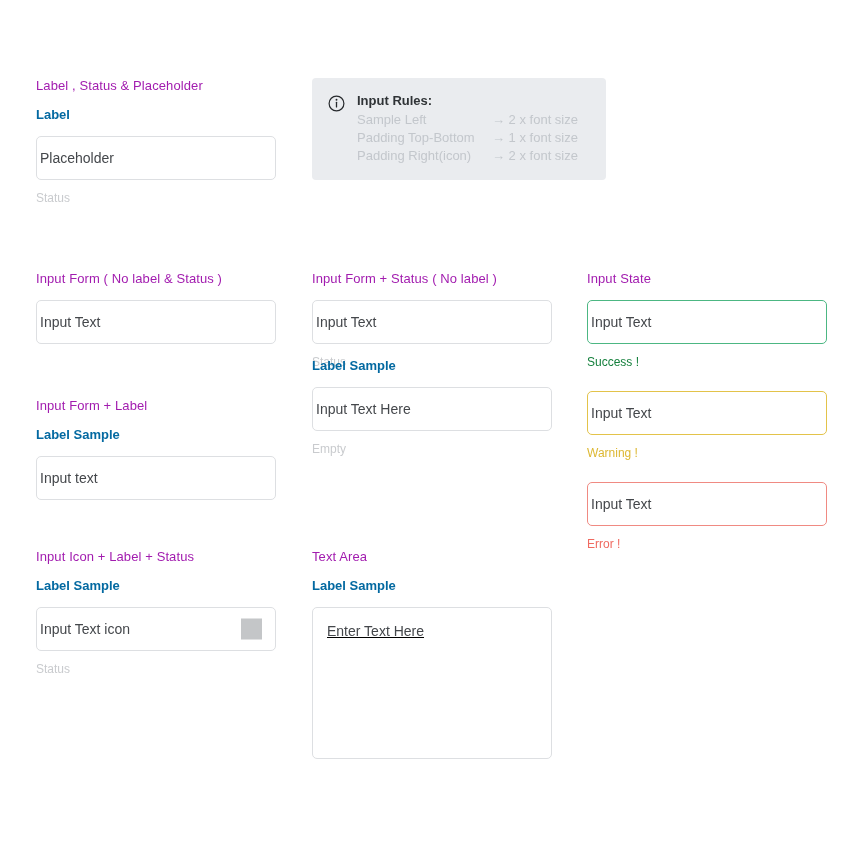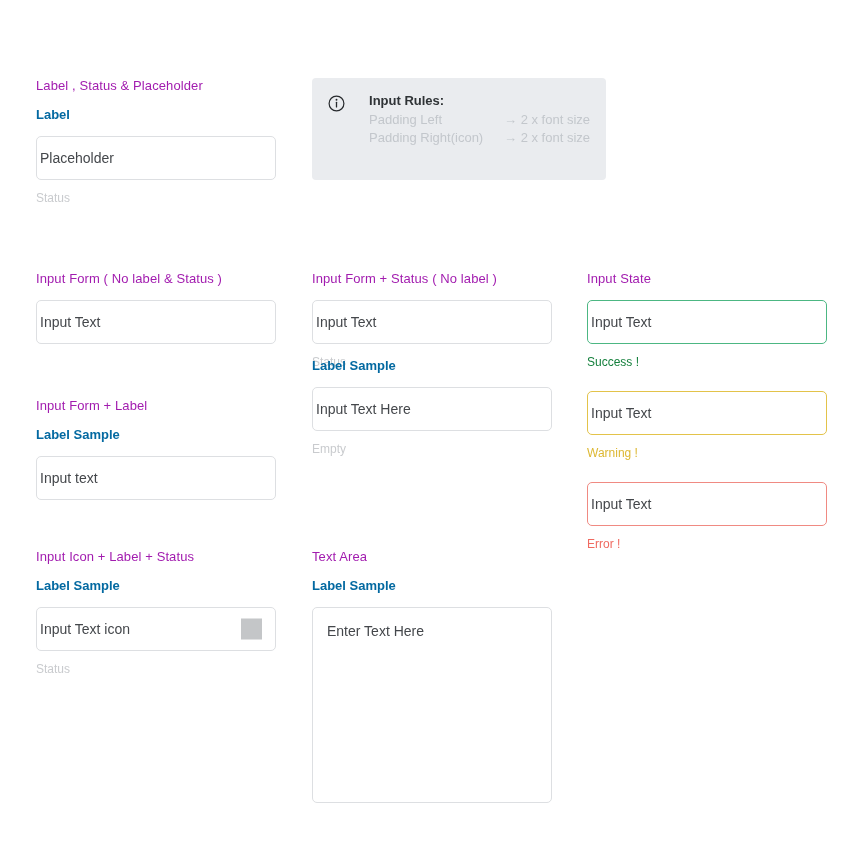--- a/index.html
+++ b/index.html
@@ -82,43 +82,43 @@
     top: 50%;
     transform: translateY(-50%);
     width: 21px;
     height: 21px;
     background: #c4c6c8;
   }
 
   
   .textarea-box {
     width: 240px;
-    height: 196px;
+    height: 152px;
     border: 1px solid #dddfe2;
     border-radius: 5px;
     background: #ffffff;
     padding: 14px 14px 0 14px;
+    text-decoration: underline;
   }
   .textarea-box .value {
     font-size: 14px;
     color: #44474b;
     line-height: 18px;
     white-space: nowrap;
   }
 
   
   .rules-box {
     width: 294px;
     height: 102px;
     background: #eaecef;
     border-radius: 4px;
     padding: 14px 16px 0 16px;
     display: flex;
     align-items: flex-start;
-    justify-content: space-between;
   }
 
   .rules-icon {
     width: 17px;
     height: 17px;
     flex: 0 0 17px;
     margin-top: 3px;
     margin-right: 12px;
   }
   .rules-icon svg { display: block; }
@@ -191,22 +191,26 @@
       <span class="rules-icon">
         <svg width="17" height="17" viewBox="0 0 17 17">
           <circle cx="8.5" cy="8.5" r="7.4" fill="none" stroke="#26292c" stroke-width="1.2"></circle>
           <circle cx="8.5" cy="4.8" r="0.95" fill="#26292c"></circle>
           <rect x="7.85" y="6.8" width="1.3" height="5.6" rx="0.5" fill="#26292c"></rect>
         </svg>
       </span>
       <div>
         <div class="rules-title">Input Rules:</div>
         <div class="rule-row">
-          <span class="rule-name">Padding Left</span>
+          <span class="rule-name">Sample Left</span>
           <span class="rule-val">→ 2 x font size</span>
+        </div>
+        <div class="rule-row">
+          <span class="rule-name">Padding Top-Bottom</span>
+          <span class="rule-val">→ 1 x font size</span>
         </div>
         <div class="rule-row">
           <span class="rule-name">Padding Right(icon)</span>
           <span class="rule-val">→ 2 x font size</span>
         </div>
       </div>
     </div>
   </div>
 
   <div class="section" id="sec-nolabel-nostatus">

